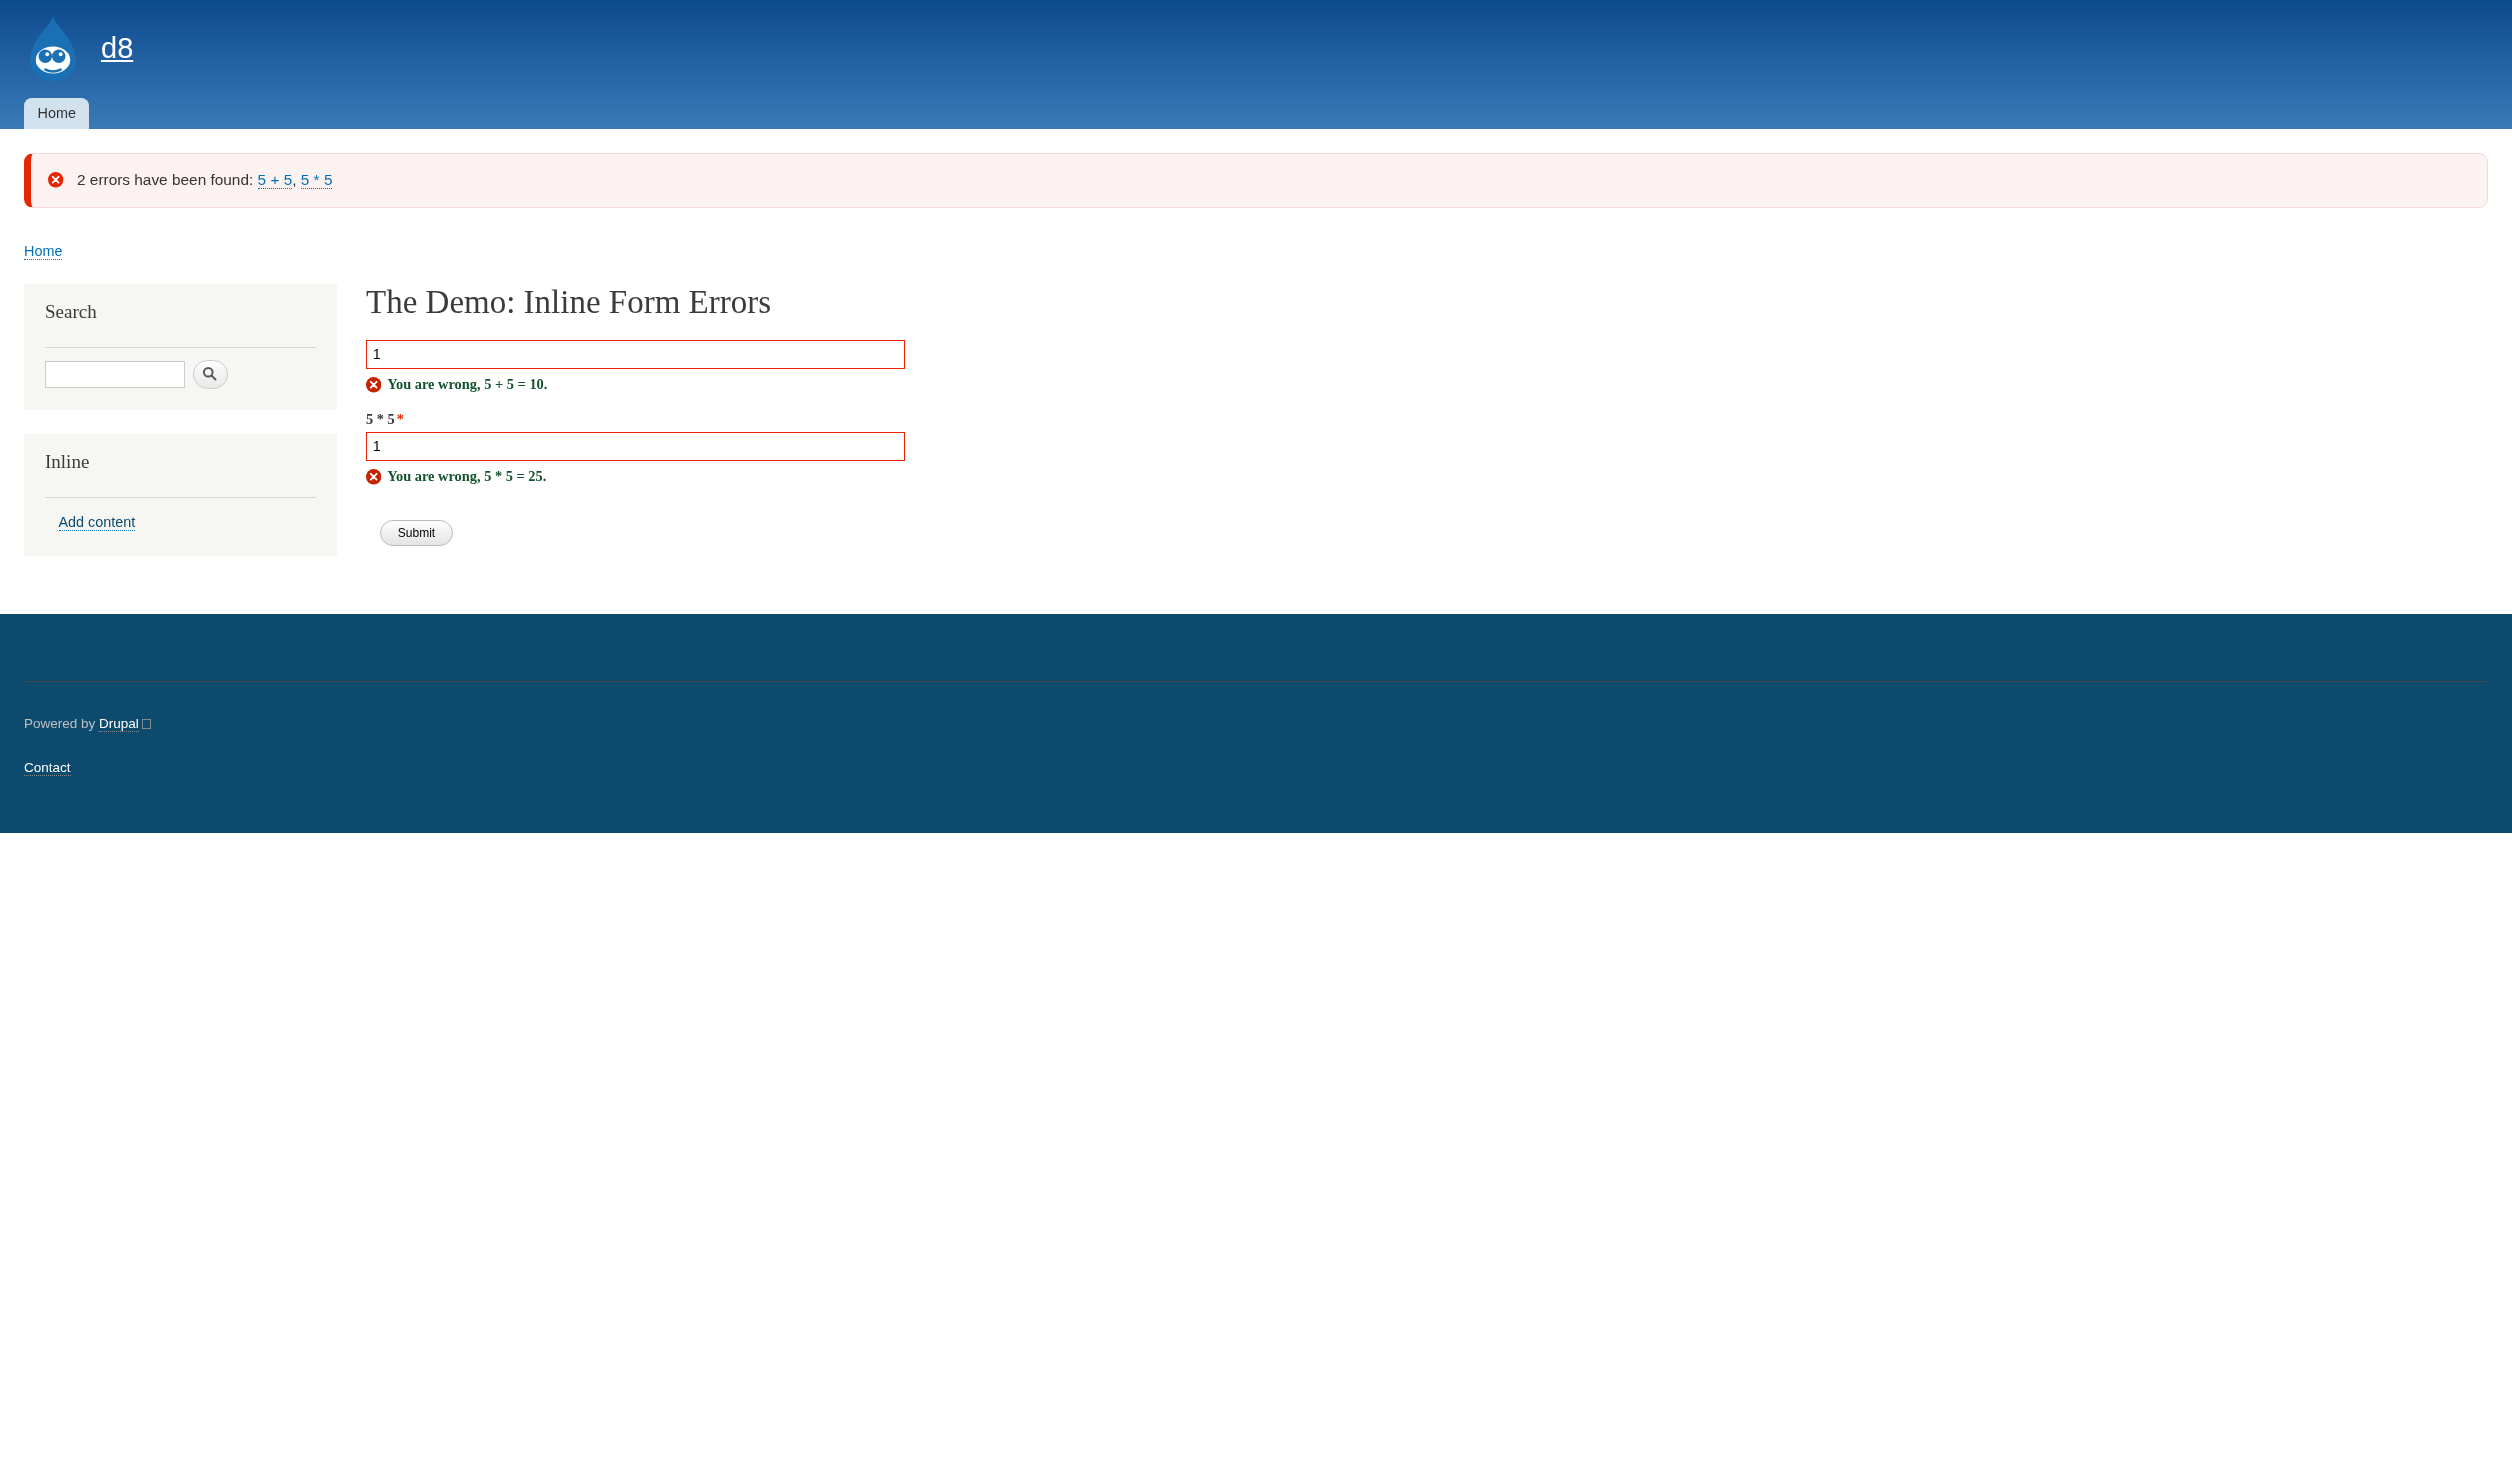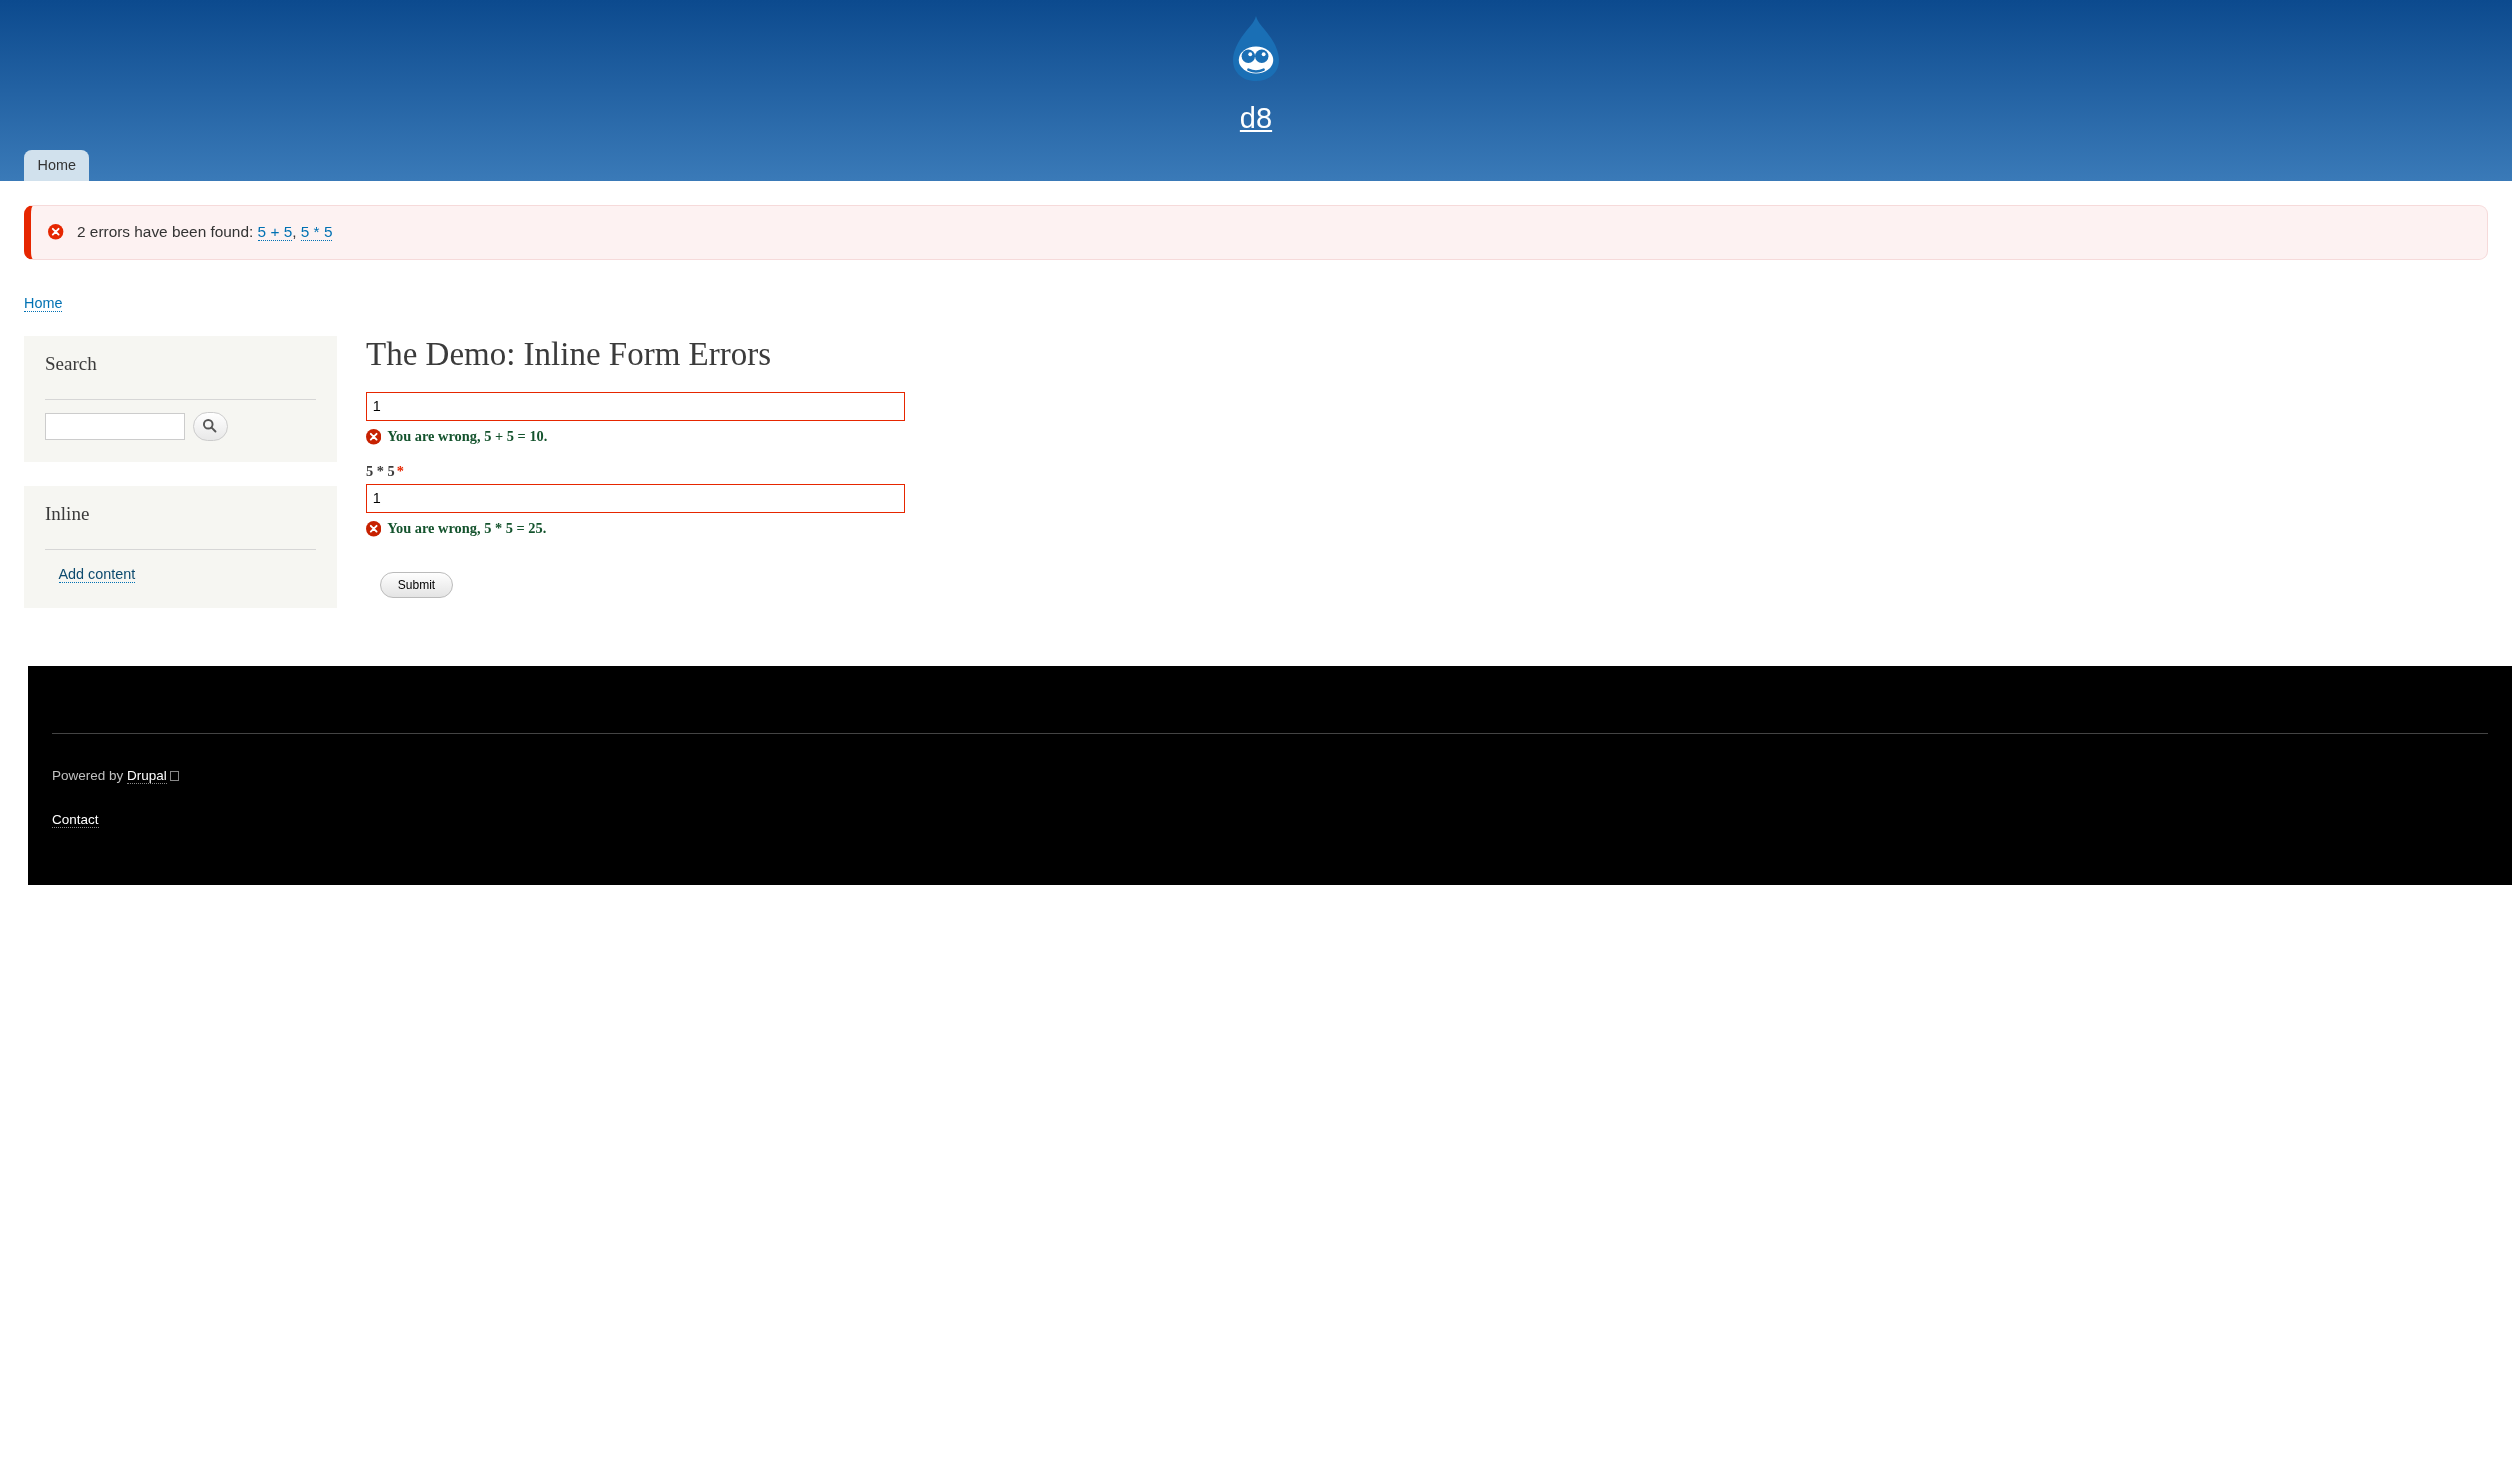--- a/index.html
+++ b/index.html
@@ -14,21 +14,20 @@
   padding: 14.4px 0 0 0;
 }
 .header-inner {
   padding: 0 24px;
 }
 .branding {
   display: flex;
   align-items: center;
   gap: 19px;
   padding-bottom: 14.4px;
-  flex-direction: column;
 }
 .logo {
   width: 58px;
   height: 69px;
 }
 .site-name {
   color: #fff;
   font-size: 29px;
   font-family: "Helvetica Neue", Arial, sans-serif;
   font-weight: normal;
@@ -182,27 +181,26 @@
   font-size: 12px;
   padding: 4.8px 17.3px;
   border: 1px solid #bbb;
   border-radius: 15.4px;
   background: linear-gradient(to bottom, #fefefe, #e4e4e4);
   cursor: pointer;
   margin-top: 17.3px;
   margin-left: 13.5px;
 }
 .footer {
-  background: #000000;
+  background: #0c4a6e;
   color: #c0c0c0;
   padding: 67px 24px 29px;
   font-family: "Helvetica Neue", Arial, sans-serif;
   font-size: 13.5px;
   margin-top: 9.6px;
-  margin-left: 28px;
 }
 .footer hr {
   border: none;
   border-top: 1px solid #444;
   margin-bottom: 34px;
 }
 .footer a {
   color: #fff;
   text-decoration: none;
   border-bottom: 1px dotted #888;

